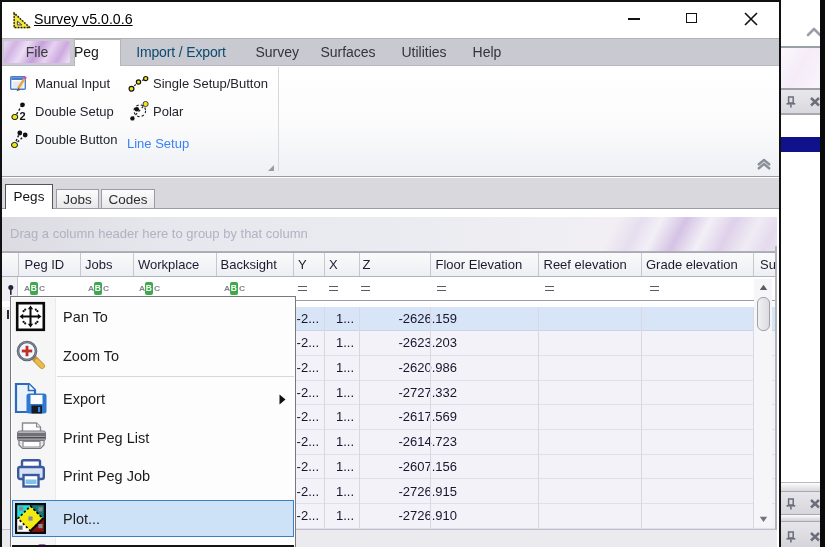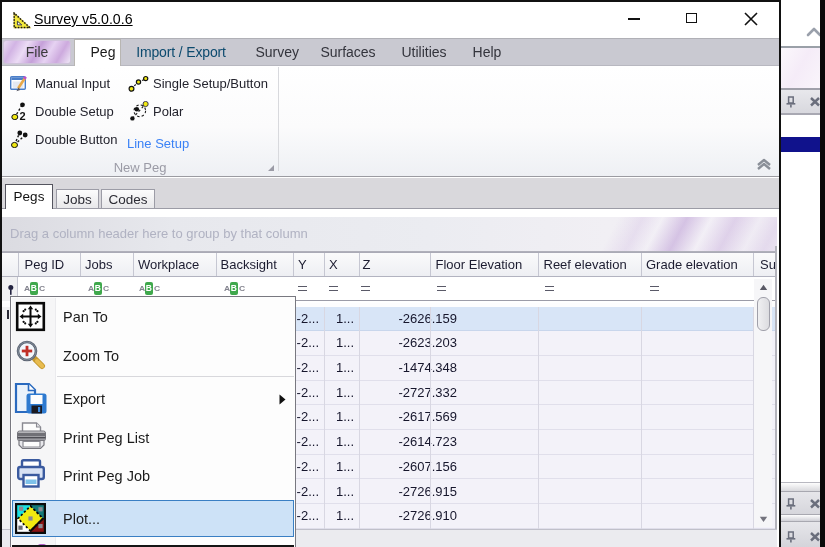--- a/index.html
+++ b/index.html
@@ -78,31 +78,30 @@
   <svg class="abs" style="left:744px; top:12px;" width="14" height="14" viewBox="0 0 14 14">
     <path d="M1 1 L13 13 M13 1 L1 13" stroke="#111" stroke-width="1.6"></path>
   </svg>
 
   <div class="abs" style="left:2px; top:38px; width:777px; height:28px; background:#c9c9d1; border-top:1px solid #b0b0b6; border-bottom:1px solid #b8b8c0;"></div>
 
   <div class="abs" style="left:3px; top:40px; width:68px; height:24px; border-radius:3px; border:1px solid #cfc3da; background:linear-gradient(120deg,#e9dcf2 0%,#d2b4e4 16%,#ecdcf5 32%,#c5a0d9 50%,#e6d2f2 66%,#cdaade 82%,#efe7f6 100%);"></div>
   <div class="abs" style="left:3px; top:40px; width:68px; height:24px; line-height:24px; text-align:center; font-size:14px; color:#3a3a3a;">File</div>
 
   <div class="abs" style="left:74px; top:39px; width:47px; height:27px; background:#fff; border:1px solid #b8b6b2; border-bottom:none;"></div>
-  <div class="abs" style="left:74px; top:39px; width:58px; height:26px; line-height:26px; text-align:center; font-size:14px; color:#1a1a1a;">Peg</div>
+  <div class="abs" style="left:74px; top:39px; width:58px; height:26px; line-height:26px; font-size:14px; color:#1a1a1a;">Peg</div>
   <div class="abs" style="left:126px; top:40px; width:110px; height:40px; line-height:24px; text-align:center; font-size:14px; letter-spacing:-0.15px; color:#0c4a6e;">Import / Export</div>
   <div class="abs" style="left:245px; top:40px; width:54px; height:24px; line-height:24px; text-align:right; font-size:14px; color:#33343c;">Survey</div>
   <div class="abs" style="left:317px; top:40px; width:62px; height:24px; line-height:24px; text-align:center; font-size:14px; color:#33343c;">Surfaces</div>
   <div class="abs" style="left:398px; top:40px; width:52px; height:24px; line-height:24px; text-align:center; font-size:14px; color:#33343c;">Utilities</div>
   <div class="abs" style="left:468px; top:40px; width:38px; height:24px; line-height:24px; text-align:center; font-size:14px; color:#33343c;">Help</div>
 
   <div class="abs" style="left:2px; top:66px; width:777px; height:111px; background:linear-gradient(#ffffff 0%,#fbfbfc 55%,#eef0f4 100%); border-bottom:1.5px solid #9b9ba1;"></div>
   <div class="abs" style="left:278px; top:67px; width:1px; height:104px; background:#d8d9dd;"></div>
 
-  <div class="abs" style="left:2px; top:160px; width:276px; height:16px; text-align:center; font-size:13px; color:#9b9ba6;">New Peg</div>
   <svg class="abs" style="left:266px; top:163px;" width="10" height="10" viewBox="0 0 10 10">
     <path d="M8 2 L8 8 L2 8 Z" fill="#9b9ba6"></path>
   </svg>
 
   <svg class="abs" style="left:754px; top:156px;" width="20" height="16" viewBox="0 0 20 16">
     <path d="M4 9 L10 4 L16 9" fill="none" stroke="#8a8f98" stroke-width="2.4" stroke-linejoin="round"></path>
     <path d="M4 13 L10 8 L16 13" fill="none" stroke="#8a8f98" stroke-width="2.4" stroke-linejoin="round"></path>
   </svg>
 
   <div class="abs" style="left:35px; top:76px; font-size:13px; color:#24242e;">Manual Input</div>
@@ -250,21 +249,21 @@
         <span class="cz">-2626.159</span>
       </div>
     <div class="row" style="top:24.7px;">
         <span class="cy">-2...</span>
         <span class="cx">1...</span>
         <span class="cz">-2623.203</span>
       </div>
     <div class="row" style="top:49.4px;">
         <span class="cy">-2...</span>
         <span class="cx">1...</span>
-        <span class="cz">-1474.348</span>
+        <span class="cz">-2620.986</span>
       </div>
     <div class="row" style="top:74.2px;">
         <span class="cy">-2...</span>
         <span class="cx">1...</span>
         <span class="cz">-2727.332</span>
       </div>
     <div class="row" style="top:98.9px;">
         <span class="cy">-2...</span>
         <span class="cx">1...</span>
         <span class="cz">-2617.569</span>

